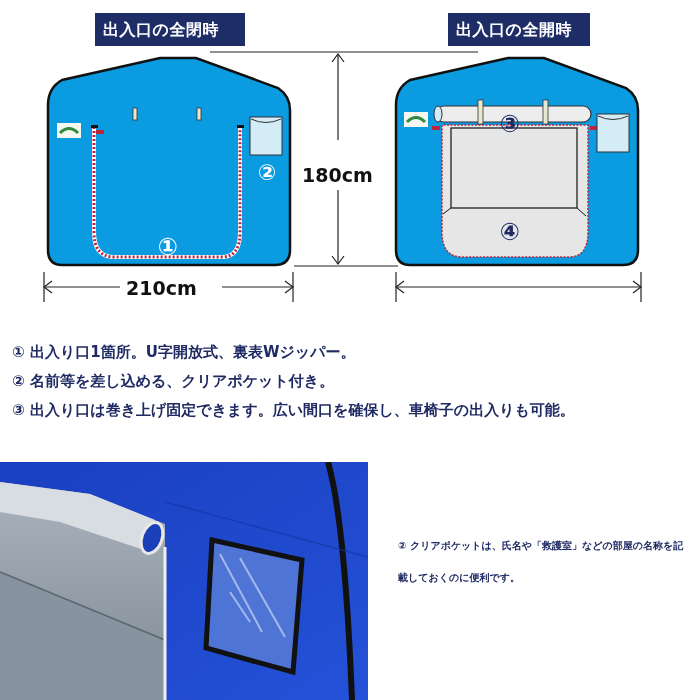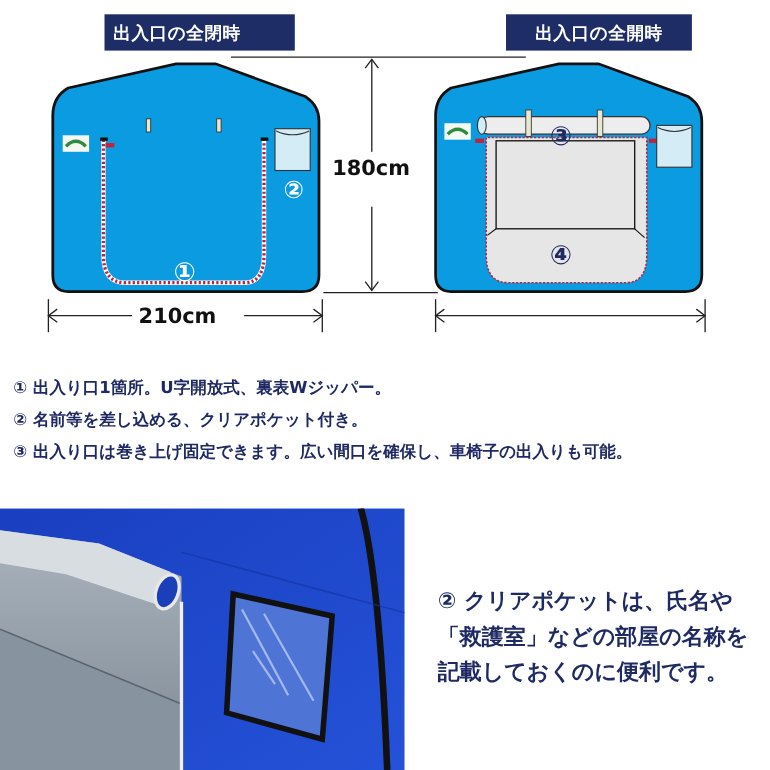--- a/index.html
+++ b/index.html
@@ -4,38 +4,38 @@
 <style>
   * { margin: 0; padding: 0; box-sizing: border-box; }
   html, body { width: 700px; height: 700px; background: #ffffff; overflow: hidden; }
   body { position: relative; font-family: "DejaVu Sans", "Liberation Sans", sans-serif; }
   .title-badge {
     position: absolute; top: 13px; height: 33px;
     background: #1e2d66; color: #ffffff;
     font-weight: bold; font-size: 16px; line-height: 33px;
     padding: 0 8px; letter-spacing: 0.5px;
   }
-  #badge-left { left: 95px; width: 173px; }
-  #badge-right { left: 460px; width: 169px; text-align: center; }
+  #badge-left { left: 95px; width: 150px; }
+  #badge-right { left: 448px; width: 142px; }
   svg.diagram { position: absolute; left: 0; top: 0; }
   .dim-label {
     position: absolute; font-weight: bold; font-size: 19px; color: #111;
     font-family: "DejaVu Sans", sans-serif; background: #fff;
   }
   #dim-width { left: 120px; top: 277px; padding: 0 6px; }
-  #dim-height { left: 302px; top: 138px; padding: 4px 0; }
+  #dim-height { left: 302px; top: 160px; padding: 4px 0; }
   .notes {
     position: absolute; left: 12px; top: 338px; width: 690px;
     color: #1f2a63; font-weight: bold; font-size: 15px; line-height: 29px;
   }
   .note-line { white-space: nowrap; }
   .photo { position: absolute; left: 0; top: 462px; width: 368px; height: 238px; overflow: hidden; }
   .caption {
     position: absolute; left: 398px; top: 530px; width: 292px;
-    color: #1f2a63; font-weight: bold; font-size: 20px; line-height: 32px;
+    color: #1f2a63; font-weight: bold; font-size: 10px; line-height: 32px;
   }
 </style>
 </head>
 <body>
 
 <div class="title-badge" id="badge-left">出入口の全閉時</div>
 <div class="title-badge" id="badge-right">出入口の全開時</div>
 
 <svg class="diagram" width="700" height="320" viewBox="0 0 700 320">
 

